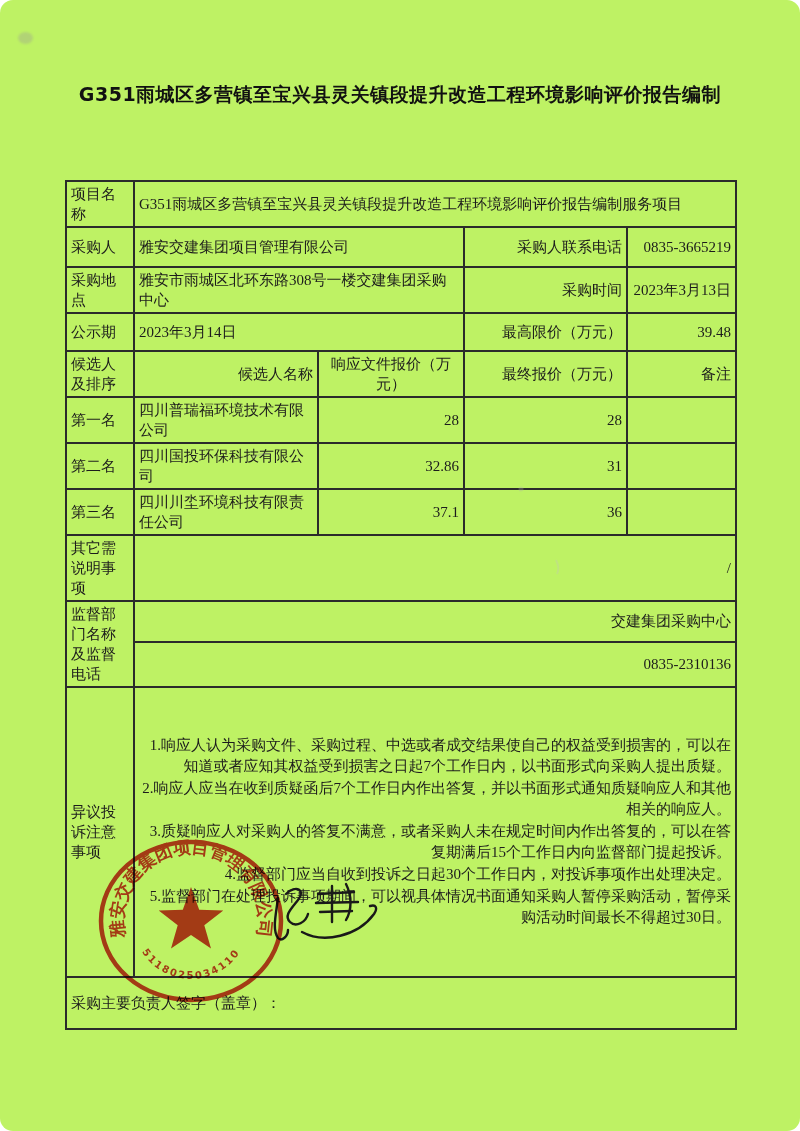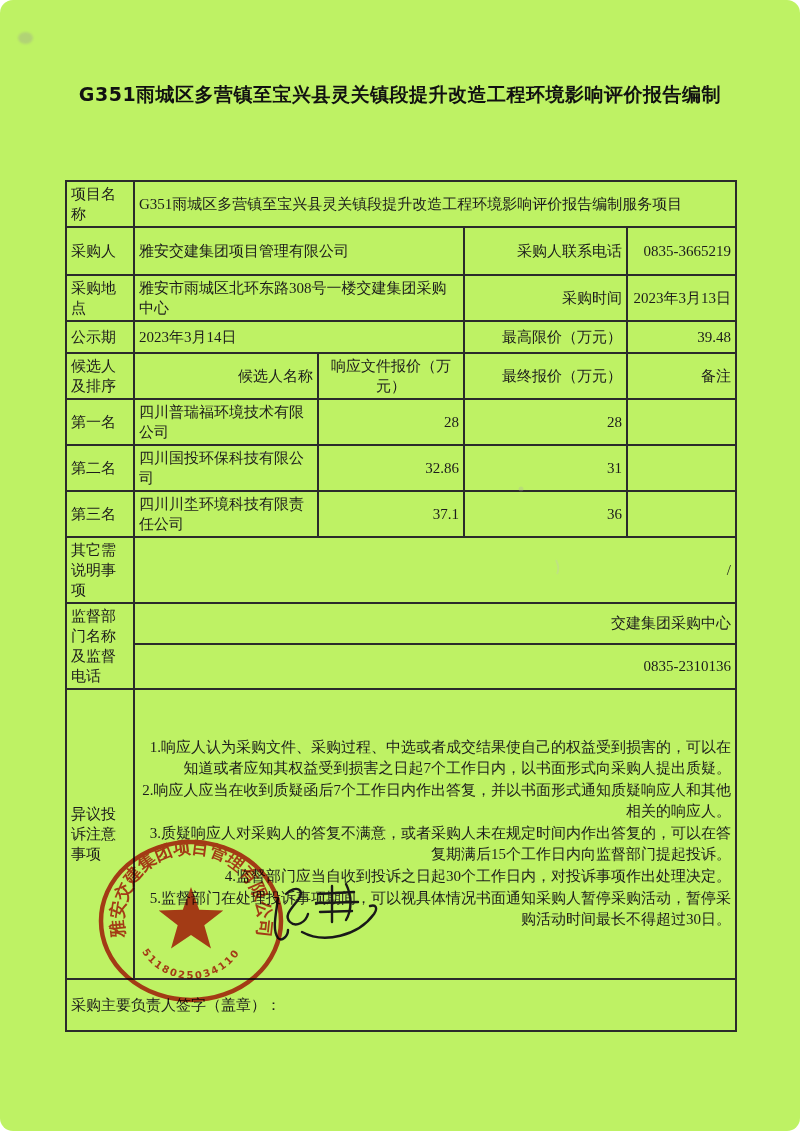--- a/index.html
+++ b/index.html
@@ -55,35 +55,35 @@
         <col style="width:163px">
         <col style="width:109px">
     </colgroup>
     <tbody>
 
       <tr style="height:38px">
         <td class="lbl">项目名称</td>
         <td colspan="4">G351雨城区多营镇至宝兴县灵关镇段提升改造工程环境影响评价报告编制服务项目</td>
       </tr>
 
-      <tr style="height:48px">
+      <tr style="height:40px">
         <td class="lbl">采购人</td>
         <td colspan="2">雅安交建集团项目管理有限公司</td>
         <td class="c">采购人联系电话</td>
         <td class="c">0835-3665219</td>
       </tr>
 
       <tr style="height:36px">
         <td class="lbl">采购地点</td>
         <td colspan="2">雅安市雨城区北环东路308号一楼交建集团采购中心</td>
         <td class="c">采购时间</td>
         <td class="c">2023年3月13日</td>
       </tr>
 
-      <tr style="height:32px">
+      <tr style="height:38px">
         <td class="lbl">公示期</td>
         <td colspan="2">2023年3月14日</td>
         <td class="c">最高限价（万元）</td>
         <td class="c">39.48</td>
       </tr>
 
       <tr style="height:40px">
         <td class="lbl">候选人及排序</td>
         <td class="c">候选人名称</td>
         <td class="wrap-price">响应文件报价（万元）</td>

